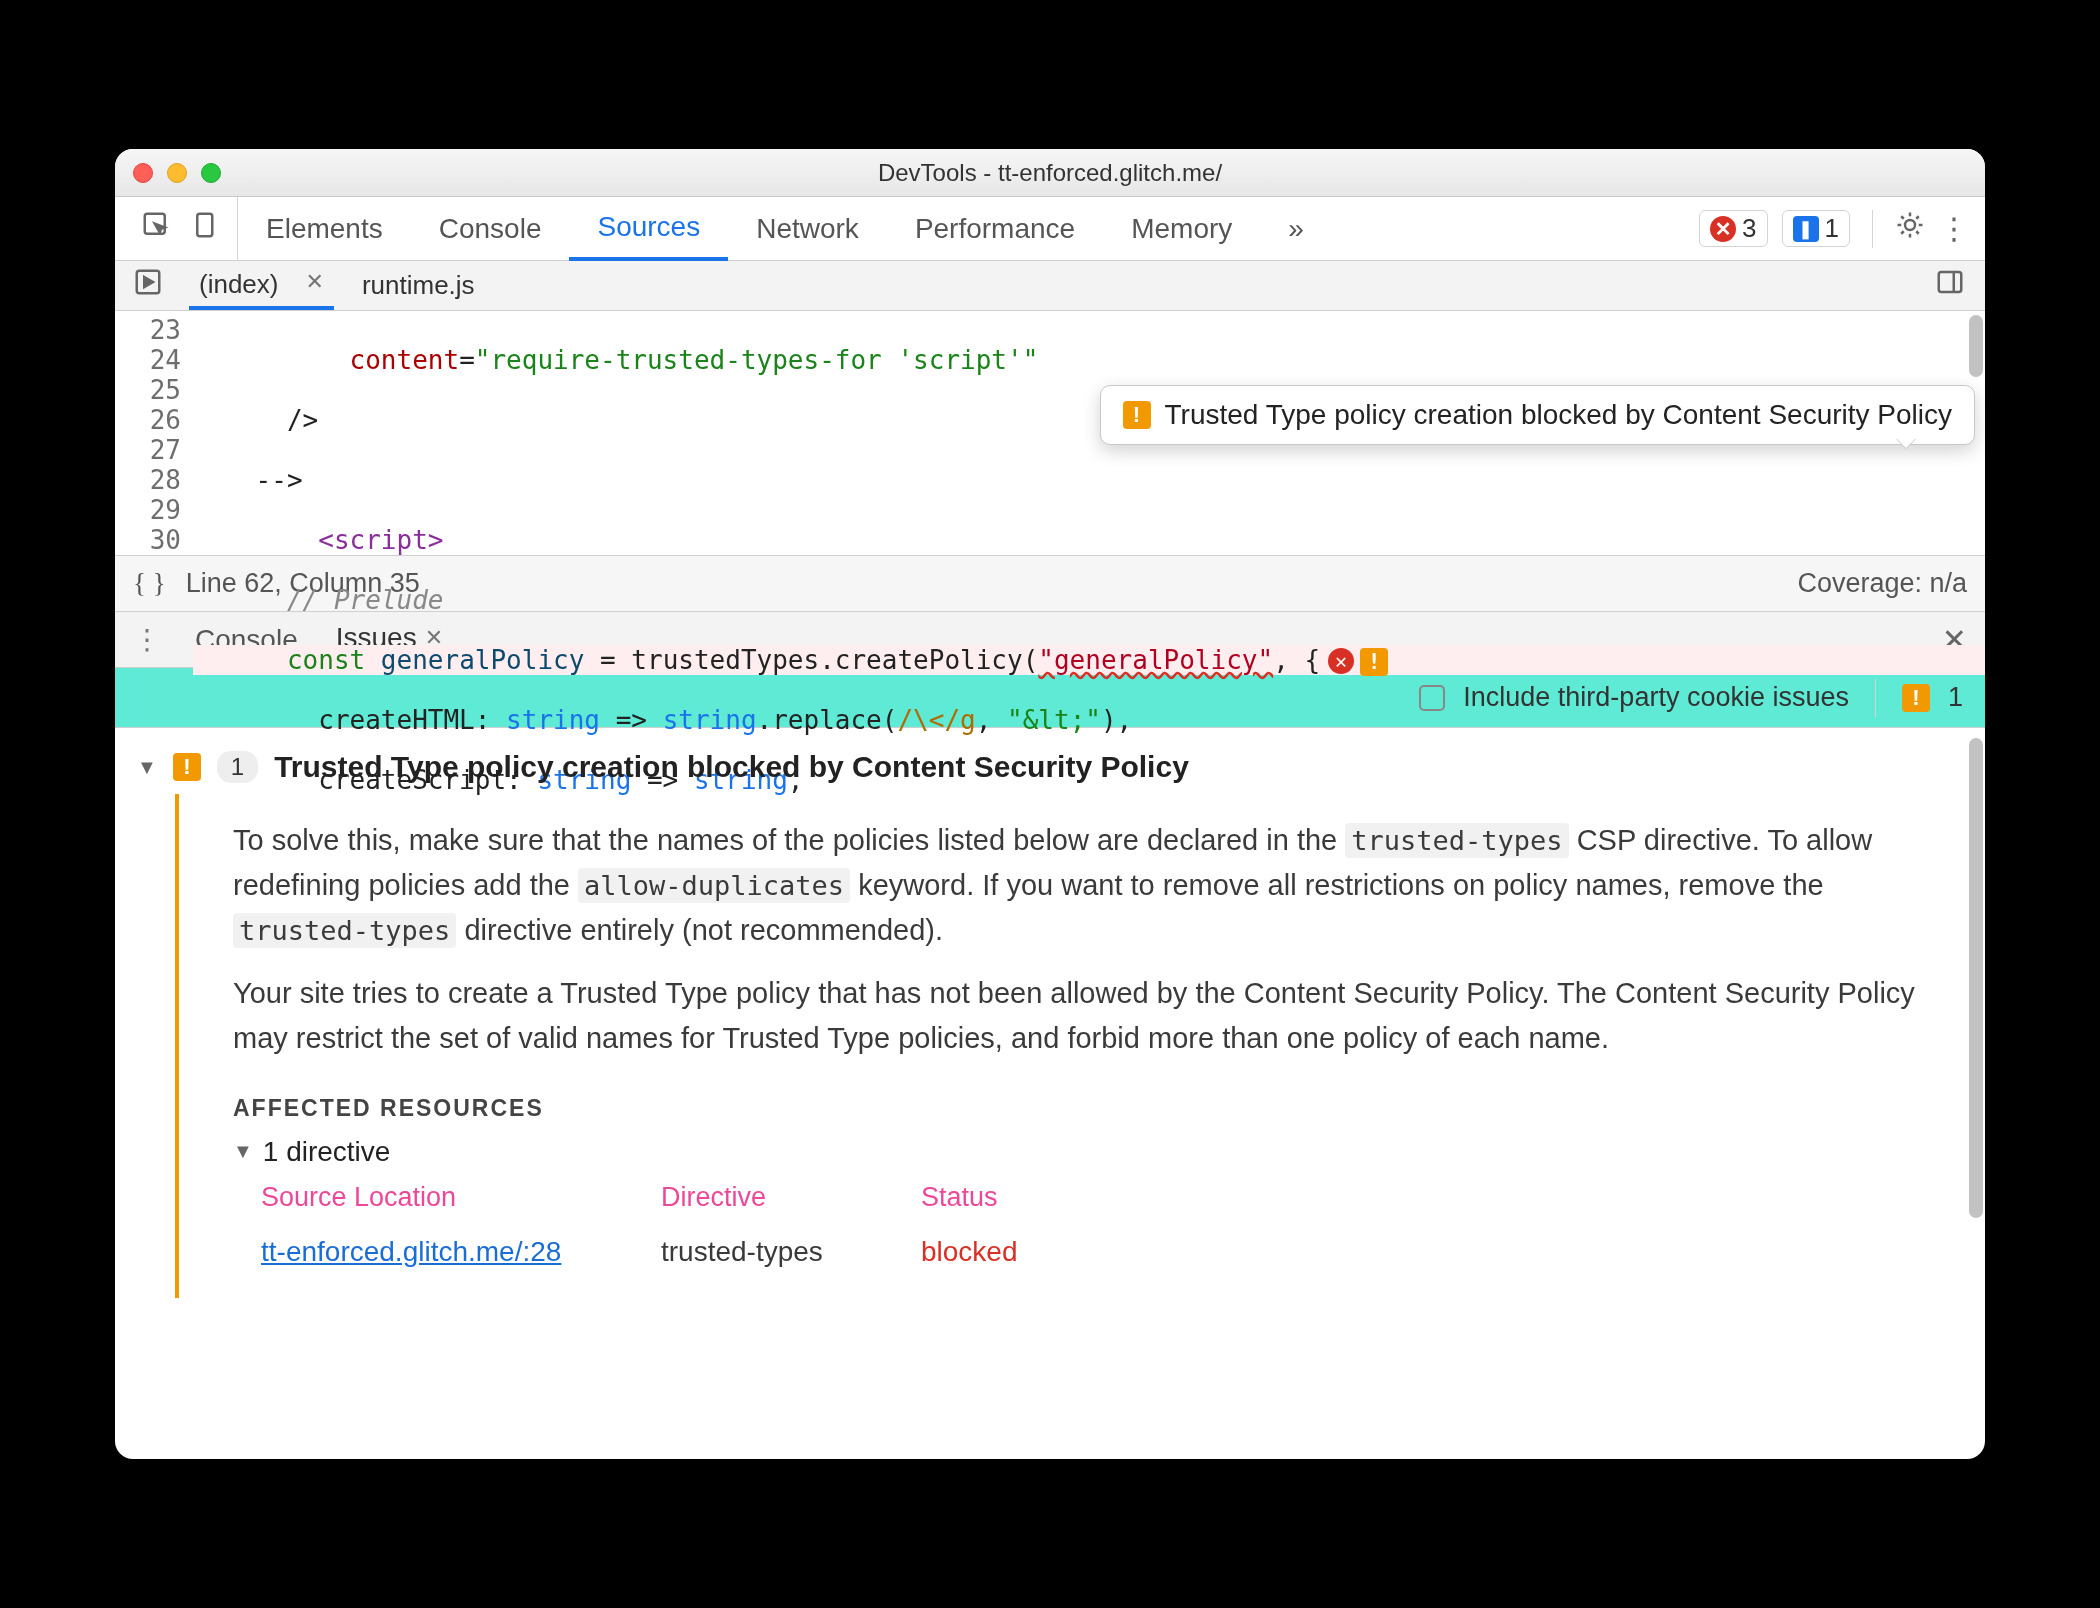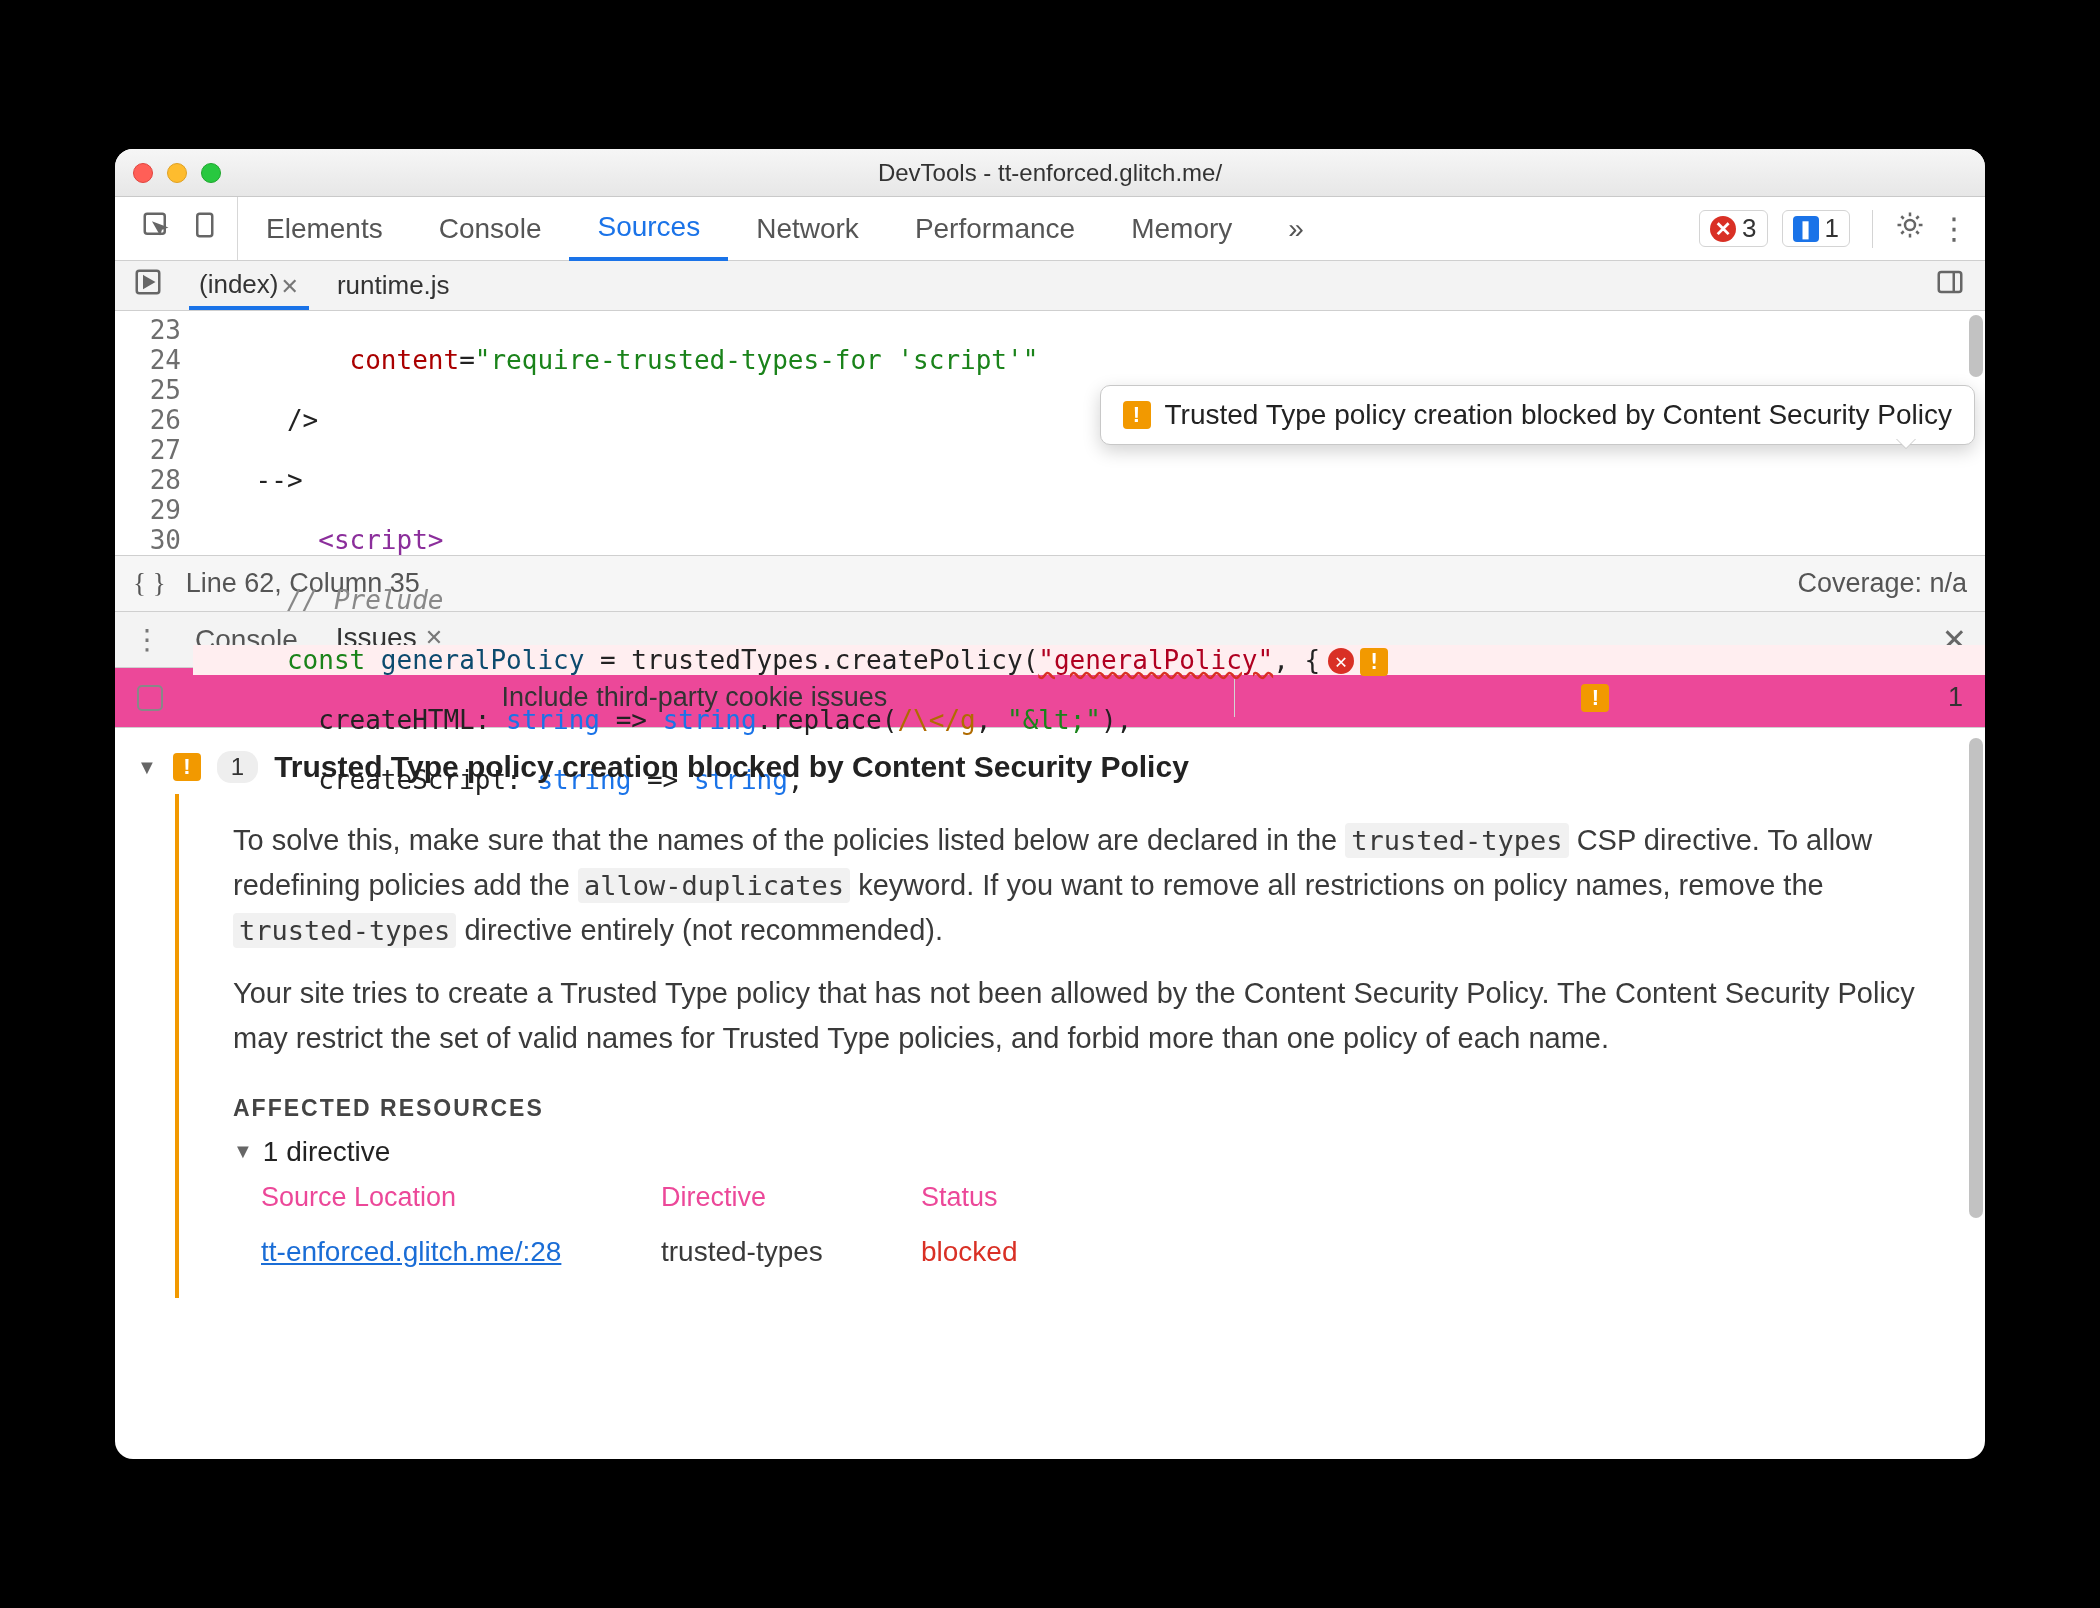--- a/index.html
+++ b/index.html
@@ -63,21 +63,21 @@
   .divider{width:1px;height:38px;background:#d4d4d4;margin:0 8px;}
 
   
   .tabrow{
     height:50px; border-bottom:1px solid #cfcfcf;
     display:flex; align-items:center; padding:0 10px; gap:18px;
     background:#f3f3f3;
   }
   .tabrow .runicon{padding:0 8px;color:#555;}
   .filetab{
-    display:flex; align-items:flex-end; gap:2px; padding:6px 10px;
+    display:flex; align-items:flex-start; gap:27px; padding:6px 10px;
     color:#333; font-size:26px; cursor:default;
   }
   .filetab.active{ border-bottom:4px solid #1a73e8; margin-bottom:-1px;}
   .filetab .x{color:#777;font-size:22px;}
   .tabrow .paneltoggle{margin-left:auto;color:#555;padding:0 10px;}
 
   
   .codewrap{position:relative; height:245px; display:flex; border-bottom:1px solid #cfcfcf;}
   .gutter{
     width:78px; text-align:right; color:#6e6e6e; font-family: ui-monospace,Menlo,Consolas,monospace;
@@ -129,22 +129,22 @@
     display:flex; align-items:center; padding:0 18px; gap:30px;
     background:#f3f3f3;
   }
   .drawertabs .dtab{font-size:28px;color:#555;display:flex;align-items:center;gap:8px;padding:8px 4px;}
   .drawertabs .dtab.active{color:#333;border-bottom:4px solid #1a73e8;margin-bottom:-1px;}
   .drawertabs .closebtn{margin-left:auto;color:#666;font-size:30px;}
   .kebabv{color:#777;}
 
   
   .drawerbar{
-    height:60px; background:#ec4899; border-bottom:1px solid #cfcfcf;
-    display:flex; align-items:center; justify-content:space-between; padding:0 22px; gap:28px;
+    height:60px; background:#5eead4; border-bottom:1px solid #cfcfcf;
+    display:flex; align-items:center; justify-content:flex-end; padding:0 22px; gap:18px;
     color:#333; font-size:27px;
   }
   .chk{width:26px;height:26px;border:2px solid #888;border-radius:5px;display:inline-block;}
 
   
   .issuewrap{flex:1; position:relative; overflow:hidden;}
   .issuewrap .scroll2{position:absolute;right:2px;top:10px;width:14px;height:480px;background:#c2c2c2;border-radius:8px;}
   .issuehead{
     display:flex; align-items:center; gap:16px; padding:22px 22px 10px 22px;
     font-size:30px; font-weight:600; color:#222;

